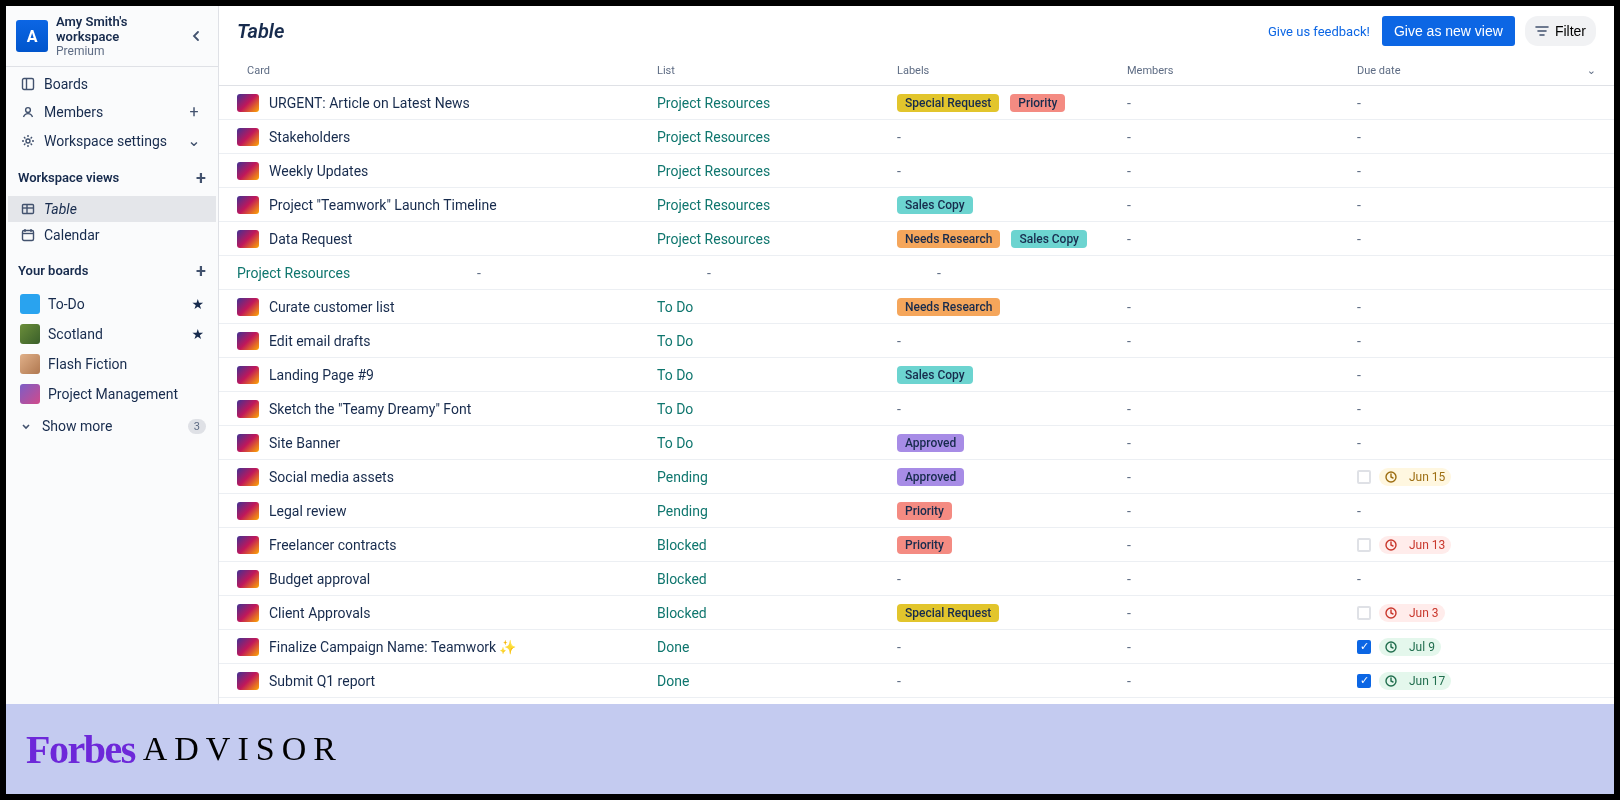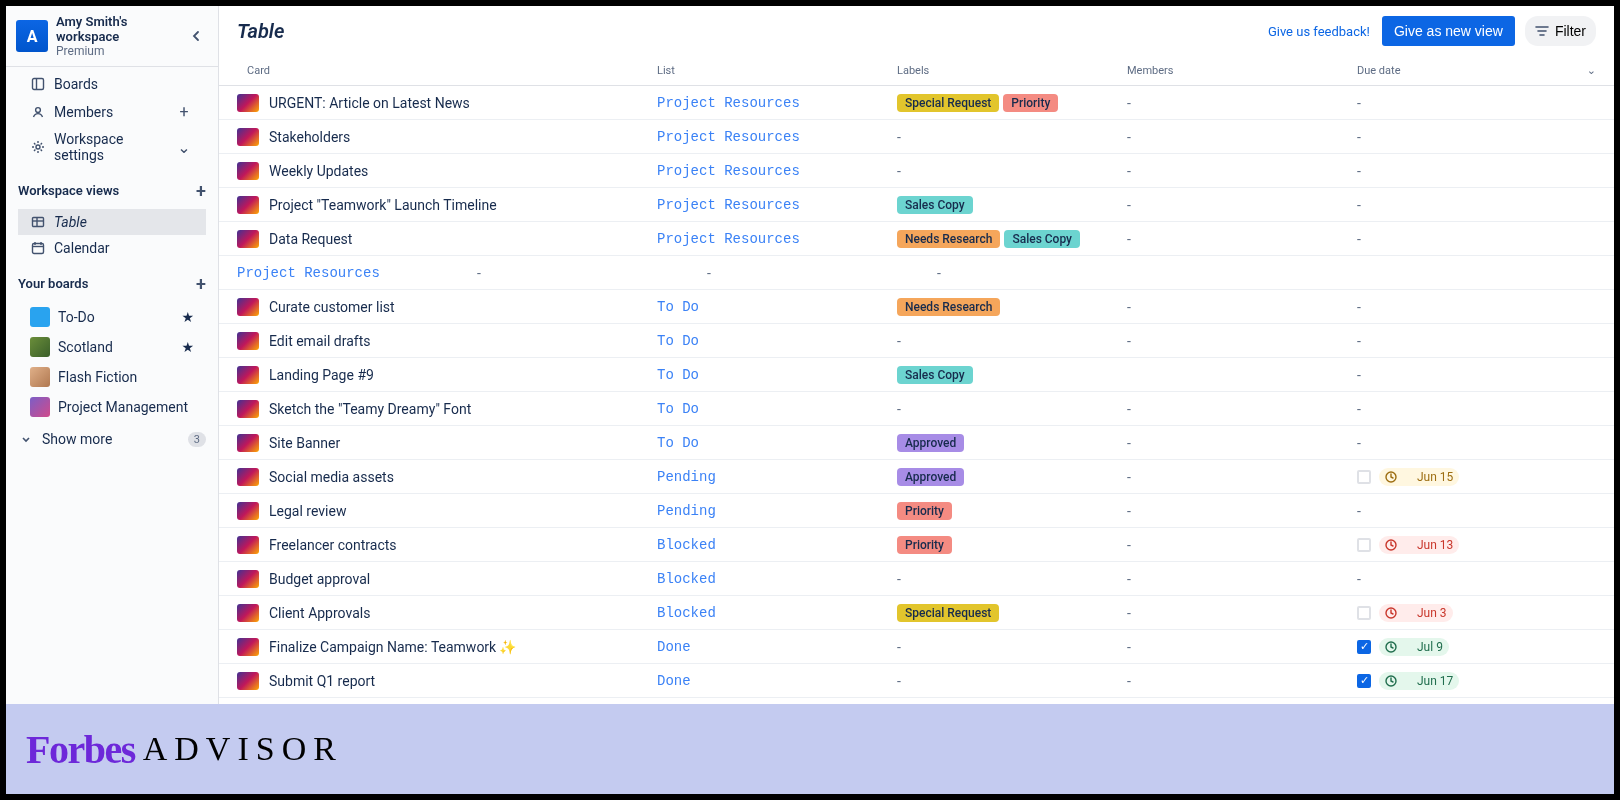--- a/index.html
+++ b/index.html
@@ -11,21 +11,21 @@
 .footer .advisor { font-family: Georgia, "Times New Roman", serif; font-weight:400; font-size:34px; letter-spacing:7px; margin-left:8px; color:#000; }
 
 .sidebar { width:213px; background:#fafbfc; border-right:1px solid #dfe1e6; display:flex; flex-direction:column; flex-shrink:0; }
 .sb-head { display:flex; align-items:center; padding:8px 10px; border-bottom:1px solid #dfe1e6; }
 .sb-logo { width:32px; height:32px; border-radius:3px; background:linear-gradient(#0c66e4,#0055cc); color:#fff; font-weight:700; display:flex; align-items:center; justify-content:center; font-size:16px; }
 .sb-headtext { margin-left:8px; flex:1; }
 .sb-title { font-weight:600; font-size:13px; }
 .sb-sub { font-size:12px; color:#5e6c84; }
 .sb-collapse { width:24px; height:24px; display:flex; align-items:center; justify-content:center; color:#42526e; cursor:pointer; }
 
-.sb-section { padding:4px 12px; }
+.sb-section { padding:4px 2px; }
 .sb-item { display:flex; align-items:center; padding:5px 12px; cursor:pointer; color:#172b4d; }
 .sb-item.active { background:#e4e6ea; font-style:italic; }
 .sb-ico { width:16px; height:16px; margin-right:8px; display:inline-flex; align-items:center; justify-content:center; color:#42526e; }
 .sb-label { flex:1; font-size:14px; }
 .sb-trail { color:#42526e; font-size:16px; width:20px; text-align:center; }
 
 .sb-heading { display:flex; align-items:center; padding:8px 12px 4px; font-weight:600; font-size:13px; }
 .sb-heading .spacer { flex:1; }
 .sb-add { color:#42526e; font-size:18px; cursor:pointer; }
 
@@ -46,34 +46,34 @@
 .col-list { width:240px; }
 .col-labels { width:230px; }
 .col-members { width:230px; }
 .col-due { flex:1; position:relative; }
 .col-due .chev { position:absolute; right:0; top:0; color:#5e6c84; }
 
 .rows { overflow-y:auto; flex:1; }
 .row { display:flex; align-items:center; padding:4px 18px; border-bottom:1px solid #eceff3; min-height:34px; font-size:14px; }
 .card-cell { display:flex; align-items:center; width:420px; }
 .card-swatch { width:22px; height:18px; border-radius:3px; background:linear-gradient(135deg,#403294 0%,#c0175a 50%,#ffab00 100%); margin-right:10px; flex-shrink:0; }
-.list-cell { width:240px; color:#3b82f6;font-family:Liberation Mono, monospace; }
-.labels-cell { width:230px; display:flex; gap:4px; flex-wrap:wrap; }
+.list-cell { width:240px; color:#0f766e; }
+.labels-cell { width:230px; display:flex; gap:11px; flex-wrap:wrap; }
 .members-cell { width:230px; color:#5e6c84; }
 .due-cell { flex:1; display:flex; align-items:center; gap:8px; color:#5e6c84; }
 .dash { color:#5e6c84; }
 
 .label-chip { font-size:12px; padding:2px 8px; border-radius:4px; font-weight:500; color:#172b4d; }
 .avatar { width:24px; height:24px; border-radius:50%; background:radial-gradient(circle at 35% 30%, #d9b89a 0 26%, #3a2b22 30% 100%); }
 
 .chk { width:14px; height:14px; border:2px solid #dfe1e6; border-radius:2px; display:inline-block; }
 .chk.done { background:#0c66e4; border-color:#0c66e4; position:relative; }
 .chk.done:after { content:"✓"; color:#fff; font-size:11px; position:absolute; left:1px; top:-2px; }
 
-.due-chip { display:flex; align-items:center; gap:20px; font-size:12px; padding:2px 6px; border-radius:9px; }
+.due-chip { display:flex; align-items:center; gap:12px; font-size:12px; padding:2px 6px; border-radius:9px; }
 .clock { width:12px; height:12px; display:inline-block; }
 
 svg { display:block; }
 </style>
 </head>
 <body>
 
 <div class="frame">
 <div class="app">
 

